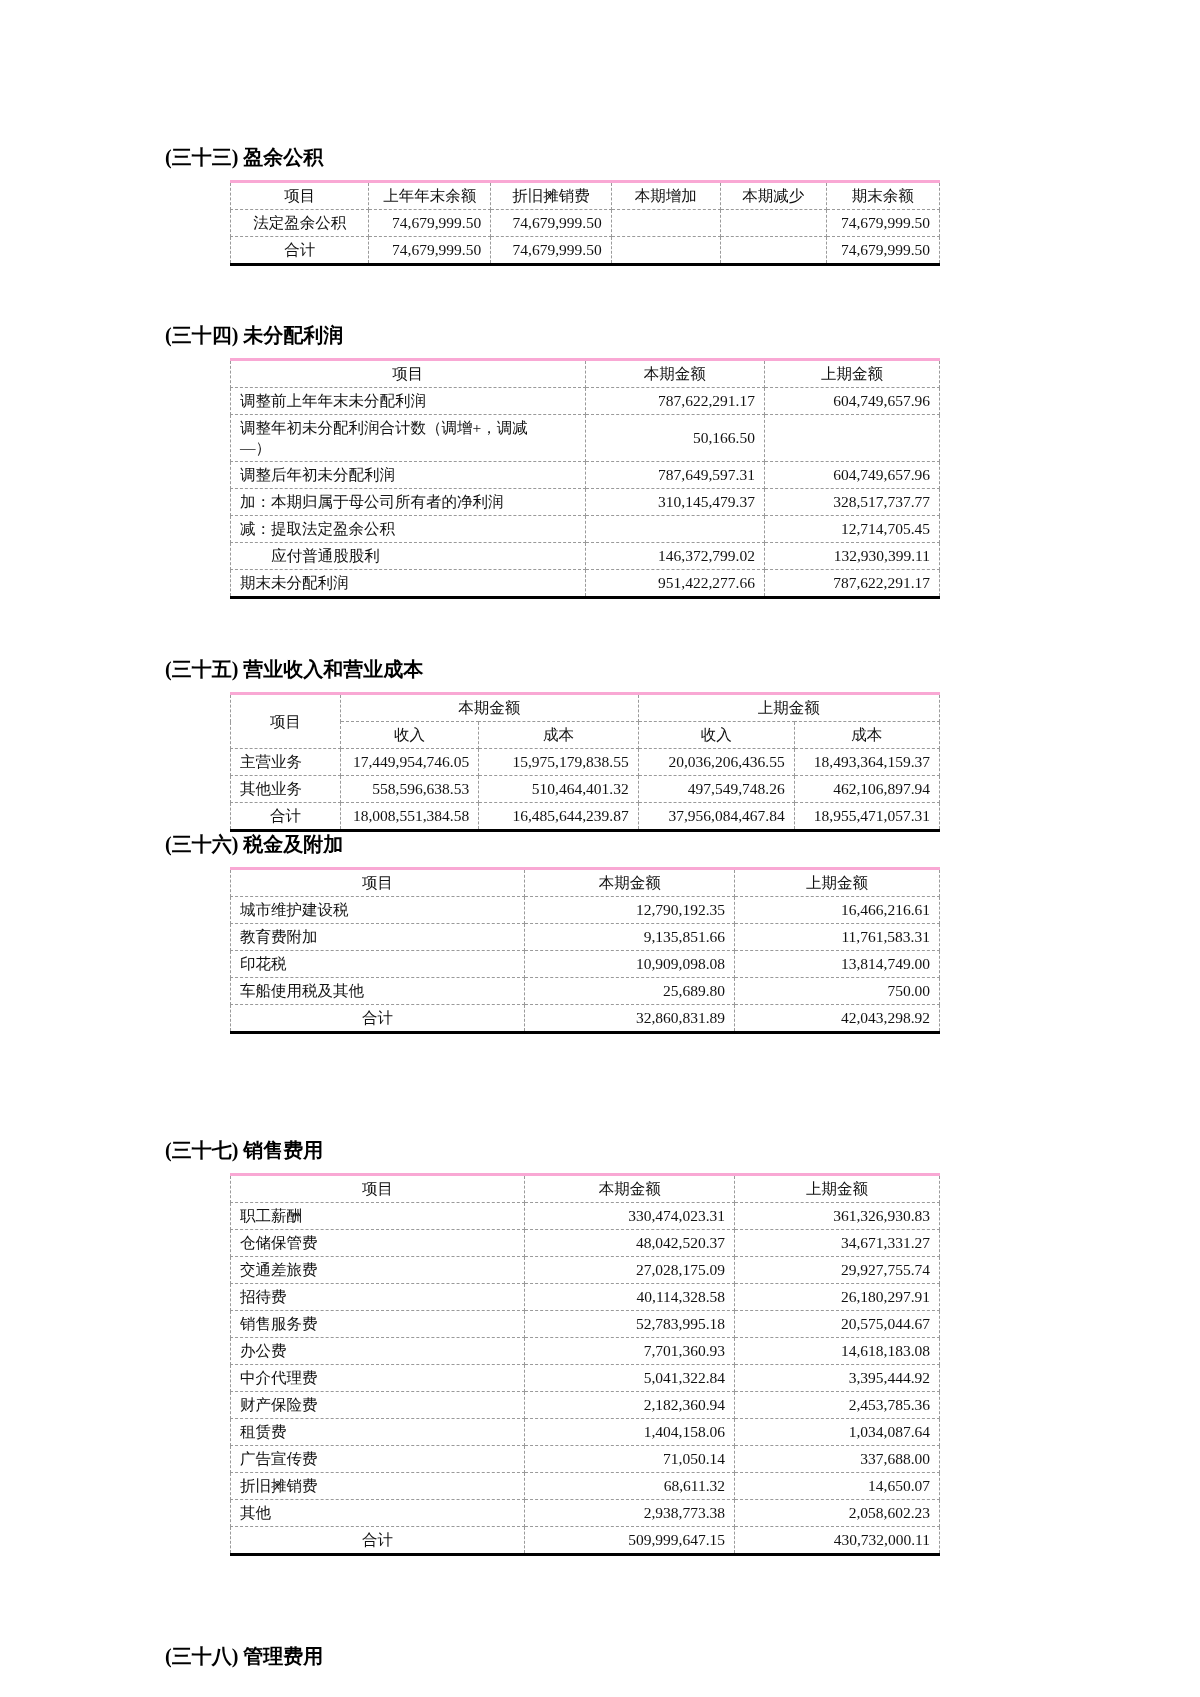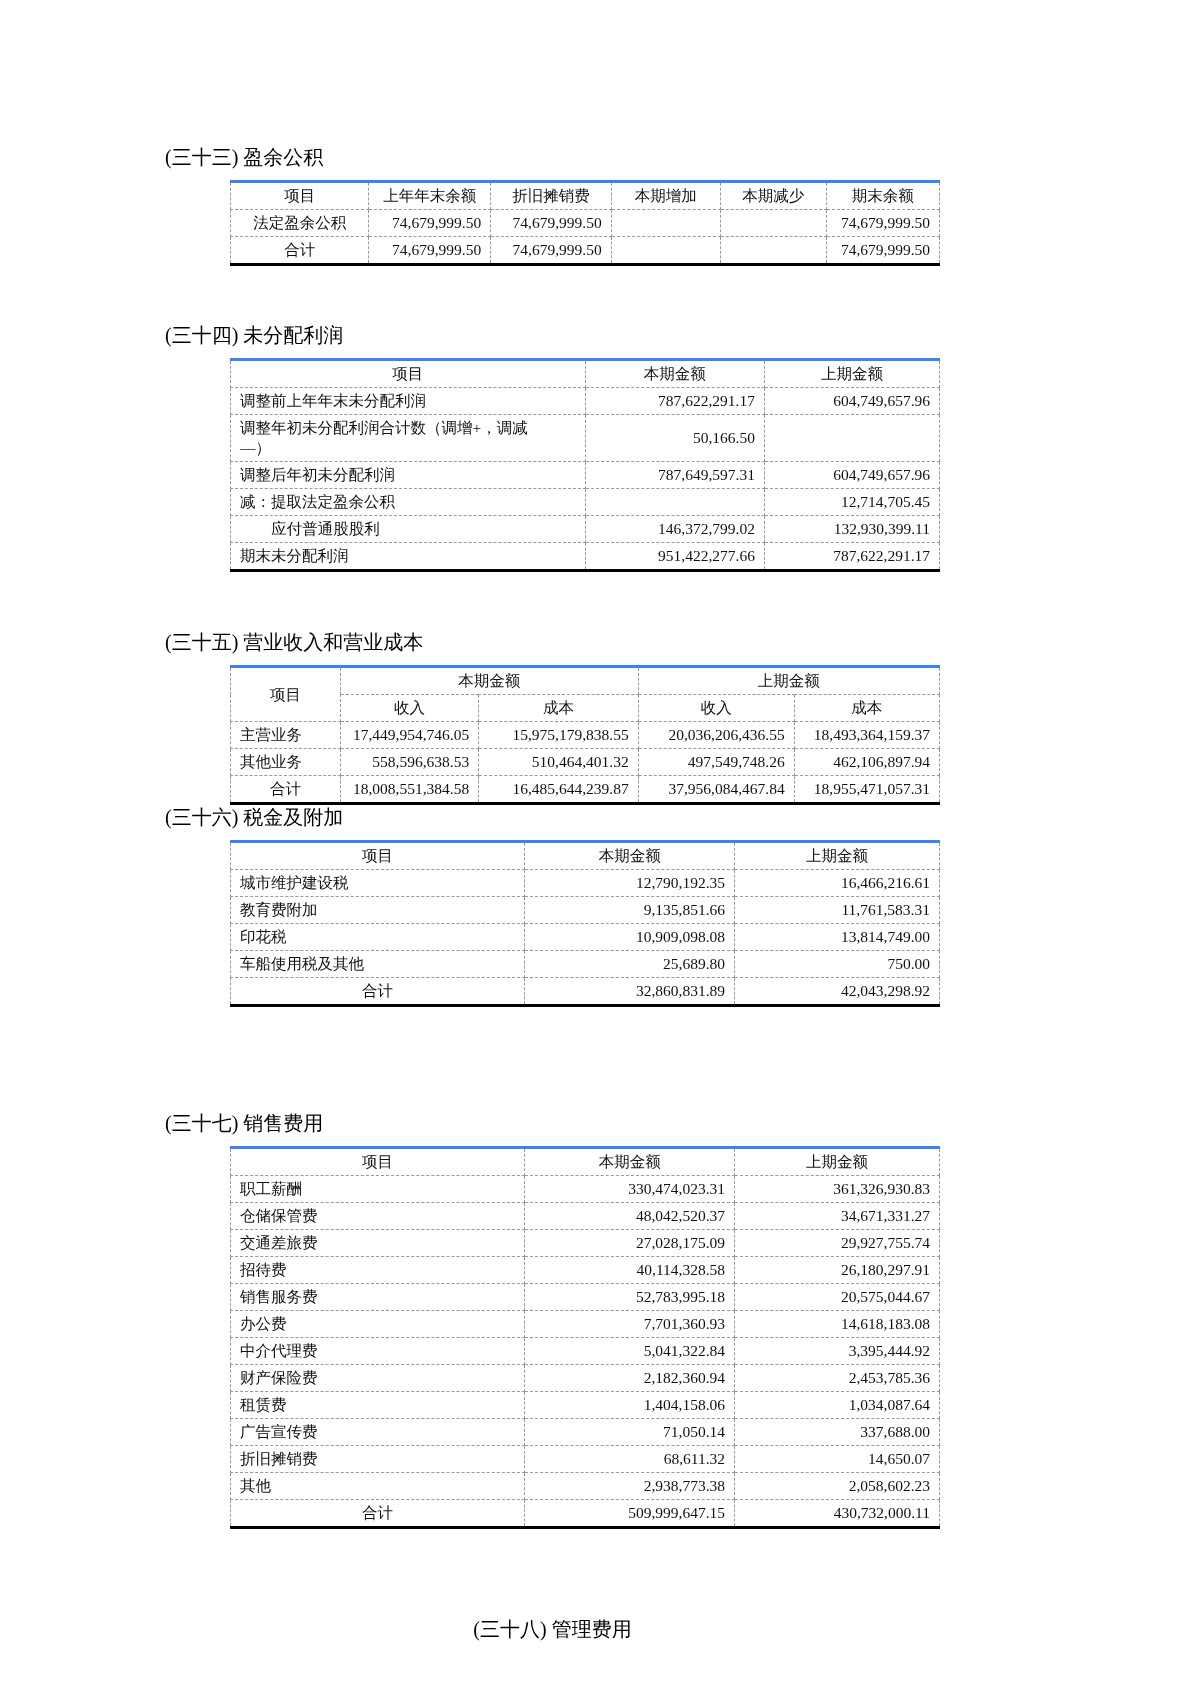--- a/index.html
+++ b/index.html
@@ -5,43 +5,43 @@
 <style>
   html,body{margin:0;padding:0;background:#e8e8e8;}
   .page{
     width:1200px;height:1697px;background:#ffffff;margin:0 auto;
     position:relative;box-sizing:border-box;padding:145px 60px 0 165px;
     font-family:"Liberation Serif","DejaVu Serif",serif;color:#111;
     overflow:hidden;
   }
   .content{width:775px;}
   .sec-heading{
-    font-size:20px;font-weight:normal;line-height:24px;margin:0 0 11px 0;color:#000;
+    font-size:20px;font-weight:bold;line-height:24px;margin:0 0 11px 0;color:#000;
   }
   table.fin{
     width:710px;margin-left:65px;border-collapse:collapse;table-layout:fixed;
-    border-top:3px solid #3b82f6;border-bottom:3px solid #000;
+    border-top:3px solid #f9a8d4;border-bottom:3px solid #000;
   }
   table.fin th,table.fin td{
     border:1px dashed #9a9a9a;
     font-weight:normal;font-size:15.5px;line-height:20px;
     padding:3px 9px;vertical-align:middle;color:#111;
     white-space:pre-line;overflow:hidden;
   }
   table.fin thead th{text-align:center;}
   table.fin td.l{text-align:left;}
   table.fin td.c{text-align:center;}
   table.fin td.r{text-align:right;}
   table.fin td.ind{padding-left:2.6em;}
   .mb57{margin-bottom:57px;}
   .mb58{margin-bottom:58px;}
   .mb27{}
   .mb104{margin-bottom:104px;}
   .mb88{margin-bottom:88px;}
-  .mb16{margin-bottom:8px;text-align:center;}
+  .mb16{margin-bottom:8px;}
 </style>
 </head>
 <body>
 
 <div class="page">
   <div class="content">
 
     <section class="mb57">
       <h2 class="sec-heading">(三十三) 盈余公积</h2>
       <table class="fin">
@@ -110,20 +110,25 @@
 —）</td>
               <td class="r">50,166.50</td>
               <td class="r"></td>
             </tr>
             <tr>
               <td class="l">调整后年初未分配利润</td>
               <td class="r">787,649,597.31</td>
               <td class="r">604,749,657.96</td>
             </tr>
             <tr>
+              <td class="l">加：本期归属于母公司所有者的净利润</td>
+              <td class="r">310,145,479.37</td>
+              <td class="r">328,517,737.77</td>
+            </tr>
+            <tr>
               <td class="l">减：提取法定盈余公积</td>
               <td class="r"></td>
               <td class="r">12,714,705.45</td>
             </tr>
             <tr>
               <td class="l ind">应付普通股股利</td>
               <td class="r">146,372,799.02</td>
               <td class="r">132,930,399.11</td>
             </tr>
             <tr>

